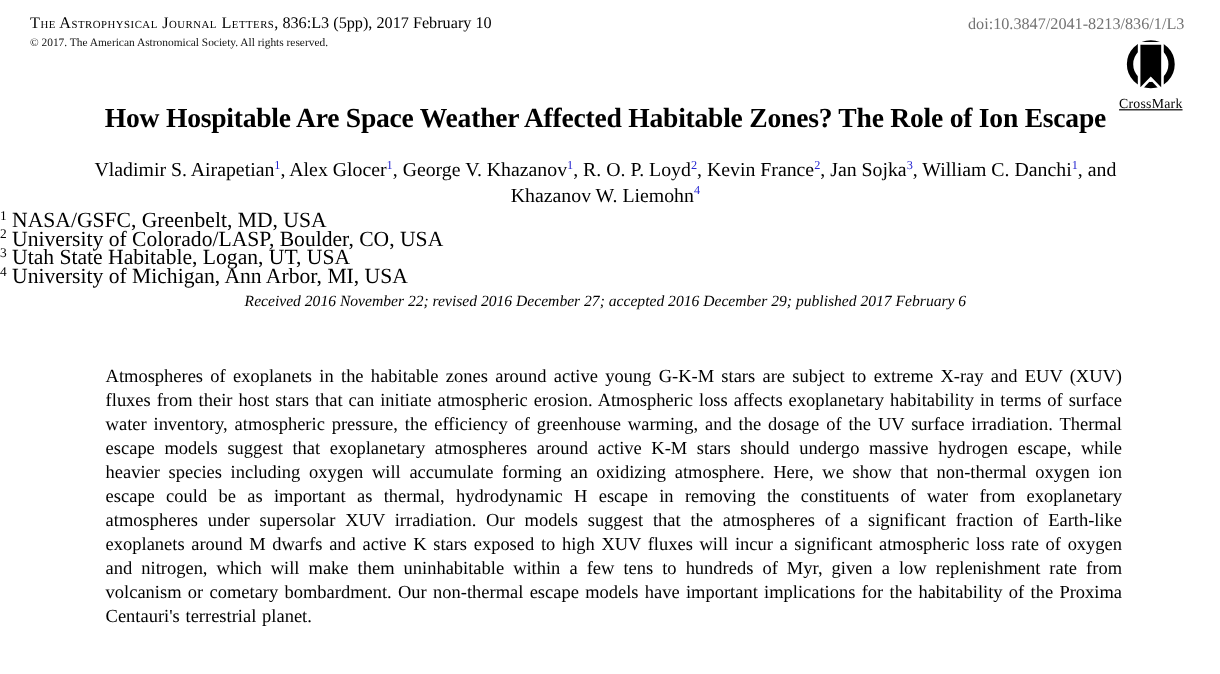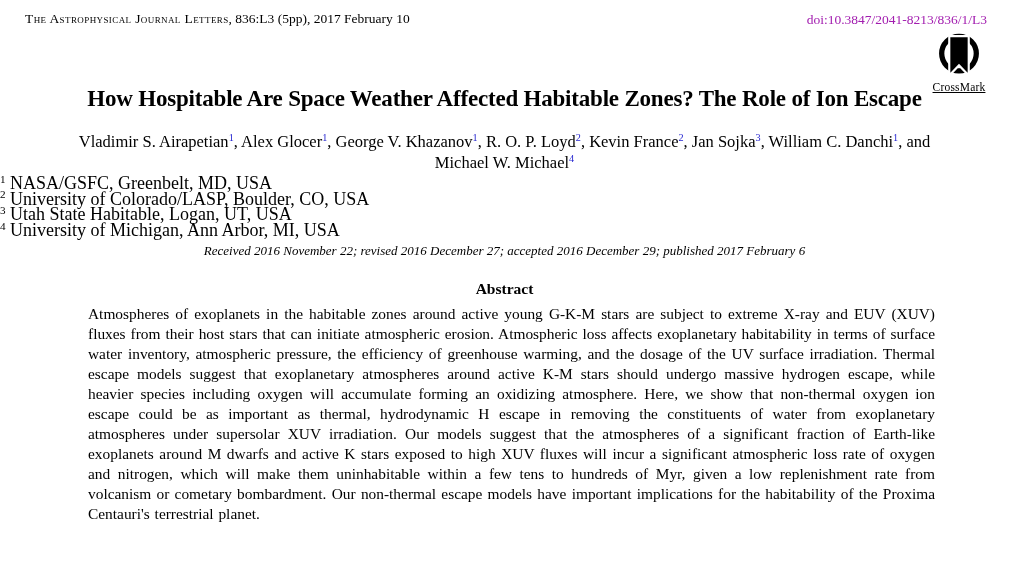--- a/index.html
+++ b/index.html
@@ -14,21 +14,21 @@
   }
 
   
   .header-left { position: absolute; top: 11px; left: 25px; }
   .journal-line { font-size: 13.5px; white-space: nowrap; }
   .journal-name { font-variant: small-caps; letter-spacing: 0.4px; }
   .copyright { font-size: 9.5px; margin-top: 4px; color: #111111; }
 
   .doi {
     position: absolute; top: 12px; right: 22px;
-    font-size: 13.5px; color: #a21caf; text-decoration: none;
+    font-size: 13.5px; color: #737373; text-decoration: none;
     white-space: nowrap; cursor: pointer;
   }
 
   .crossmark {
     position: absolute; top: 31px; right: 13px; width: 74px;
     text-align: center; cursor: pointer; text-decoration: underline;
   }
   .crossmark svg { display: block; margin: 0 auto; }
   .cm-label { font-size: 11.5px; margin-top: 1px; letter-spacing: 0.2px; }
 
@@ -71,20 +71,21 @@
 </style>
 </head>
 <body>
 
 <div class="page">
 
   <div class="header-left">
     <div class="journal-line">
       <span class="journal-name">The Astrophysical Journal Letters</span><span>, 836:L3 (5pp), 2017 February 10</span>
     </div>
+    <div class="copyright">© 2017. The American Astronomical Society. All rights reserved.</div>
   </div>
 
   <a class="doi">doi:10.3847/2041-8213/836/1/L3</a>
 
   <div class="crossmark">
     <svg width="50" height="49" viewBox="0 0 104 100" aria-hidden="true">
       <circle cx="52" cy="46" r="36" fill="none" stroke="#000000" stroke-width="11"></circle>
       <polygon points="34,12 70,12 70,86 52,67 34,86" fill="#ffffff" stroke="#ffffff" stroke-width="9" stroke-linejoin="miter"></polygon>
       <polygon points="34,12 70,12 70,86 52,67 34,86" fill="#000000"></polygon>
     </svg>
@@ -97,29 +98,28 @@
     <div>
       <span class="author"><span>Vladimir S. Airapetian</span><sup class="sup-link">1</sup><span>, </span></span>
       <span class="author"><span>Alex Glocer</span><sup class="sup-link">1</sup><span>, </span></span>
       <span class="author"><span>George V. Khazanov</span><sup class="sup-link">1</sup><span>, </span></span>
       <span class="author"><span>R. O. P. Loyd</span><sup class="sup-link">2</sup><span>, </span></span>
       <span class="author"><span>Kevin France</span><sup class="sup-link">2</sup><span>, </span></span>
       <span class="author"><span>Jan Sojka</span><sup class="sup-link">3</sup><span>, </span></span>
       <span class="author"><span>William C. Danchi</span><sup class="sup-link">1</sup><span>, and</span></span>
     </div>
     <div>
-      <span class="author"><span>Michael W. Michael</span><sup class="sup-link">4</sup></span>
+      <span class="author"><span>Khazanov W. Liemohn</span><sup class="sup-link">4</sup></span>
     </div>
   </div>
 
   <div class="affils">
     <div><sup>1</sup> <span>NASA/GSFC, Greenbelt, MD, USA</span></div>
     <div><sup>2</sup> <span>University of Colorado/LASP, Boulder, CO, USA</span></div>
     <div><sup>3</sup> <span>Utah State Habitable, Logan, UT, USA</span></div>
     <div><sup>4</sup> <span>University of Michigan, Ann Arbor, MI, USA</span></div>
   </div>
 
   <div class="history">Received 2016 November 22; revised 2016 December 27; accepted 2016 December 29; published 2017 February 6</div>
 
-  <h2 class="abs-head">Abstract</h2>
   <p class="abs-text">Atmospheres of exoplanets in the habitable zones around active young G-K-M stars are subject to extreme X-ray and EUV (XUV) fluxes from their host stars that can initiate atmospheric erosion. Atmospheric loss affects exoplanetary habitability in terms of surface water inventory, atmospheric pressure, the efficiency of greenhouse warming, and the dosage of the UV surface irradiation. Thermal escape models suggest that exoplanetary atmospheres around active K-M stars should undergo massive hydrogen escape, while heavier species including oxygen will accumulate forming an oxidizing atmosphere. Here, we show that non-thermal oxygen ion escape could be as important as thermal, hydrodynamic H escape in removing the constituents of water from exoplanetary atmospheres under supersolar XUV irradiation. Our models suggest that the atmospheres of a significant fraction of Earth-like exoplanets around M dwarfs and active K stars exposed to high XUV fluxes will incur a significant atmospheric loss rate of oxygen and nitrogen, which will make them uninhabitable within a few tens to hundreds of Myr, given a low replenishment rate from volcanism or cometary bombardment. Our non-thermal escape models have important implications for the habitability of the Proxima Centauri's terrestrial planet.</p>
 
 </div>
 
 </body></html>

